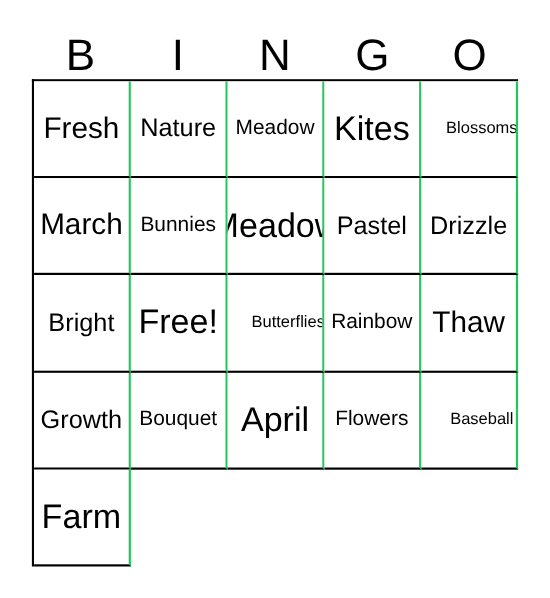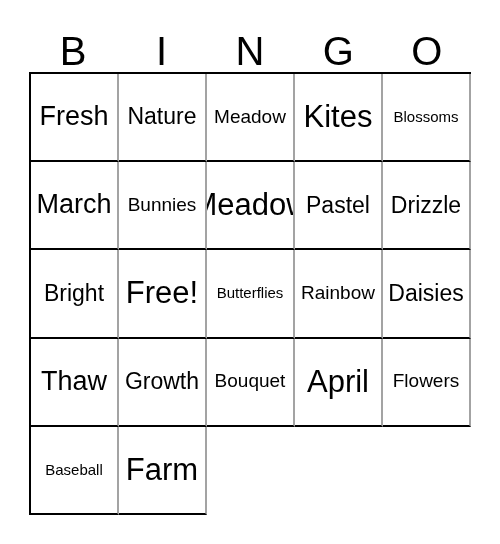--- a/index.html
+++ b/index.html
@@ -54,21 +54,21 @@
     height: 443px;
     display: grid;
     grid-template-columns: repeat(5, 1fr);
     grid-template-rows: repeat(5, 1fr);
     border-top: 2px solid #000000;
     border-left: 2px solid #000000;
     box-sizing: border-box;
     background: #ffffff;
   }
   .cell {
-    border-right: 2px solid #a3a3a3;
+    border-right: 2px solid #22c55e;
     border-bottom: 2px solid #000000;
     box-sizing: border-box;
     display: flex;
     align-items: center;
     justify-content: center;
     overflow: hidden;
     background: #ffffff;
   }
   .cell-text {
     display: block;
@@ -76,21 +76,21 @@
     line-height: 1.1;
     white-space: nowrap;
     color: #000000;
   }
 
   
   .fs-xl { font-size: 31px; text-align: right; }
   .fs-lg { font-size: 27px; }
   .fs-md { font-size: 23px; }
   .fs-sm { font-size: 19px; }
-  .fs-xs { font-size: 15px; }
+  .fs-xs { font-size: 15px; padding-left: 24px; }
 </style>
 </head>
 <body>
 
 <div id="card">
 
   <div id="header-row">
     <div class="header-letter">B</div>
     <div class="header-letter">I</div>
     <div class="header-letter">N</div>
@@ -135,23 +135,20 @@
       <div class="cell">
         <span class="cell-text fs-xl">Free!</span>
       </div>
       <div class="cell">
         <span class="cell-text fs-xs">Butterflies</span>
       </div>
       <div class="cell">
         <span class="cell-text fs-sm">Rainbow</span>
       </div>
       <div class="cell">
-        <span class="cell-text fs-md">Daisies</span>
-      </div>
-      <div class="cell">
         <span class="cell-text fs-lg">Thaw</span>
       </div>
       <div class="cell">
         <span class="cell-text fs-md">Growth</span>
       </div>
       <div class="cell">
         <span class="cell-text fs-sm">Bouquet</span>
       </div>
       <div class="cell">
         <span class="cell-text fs-xl">April</span>

